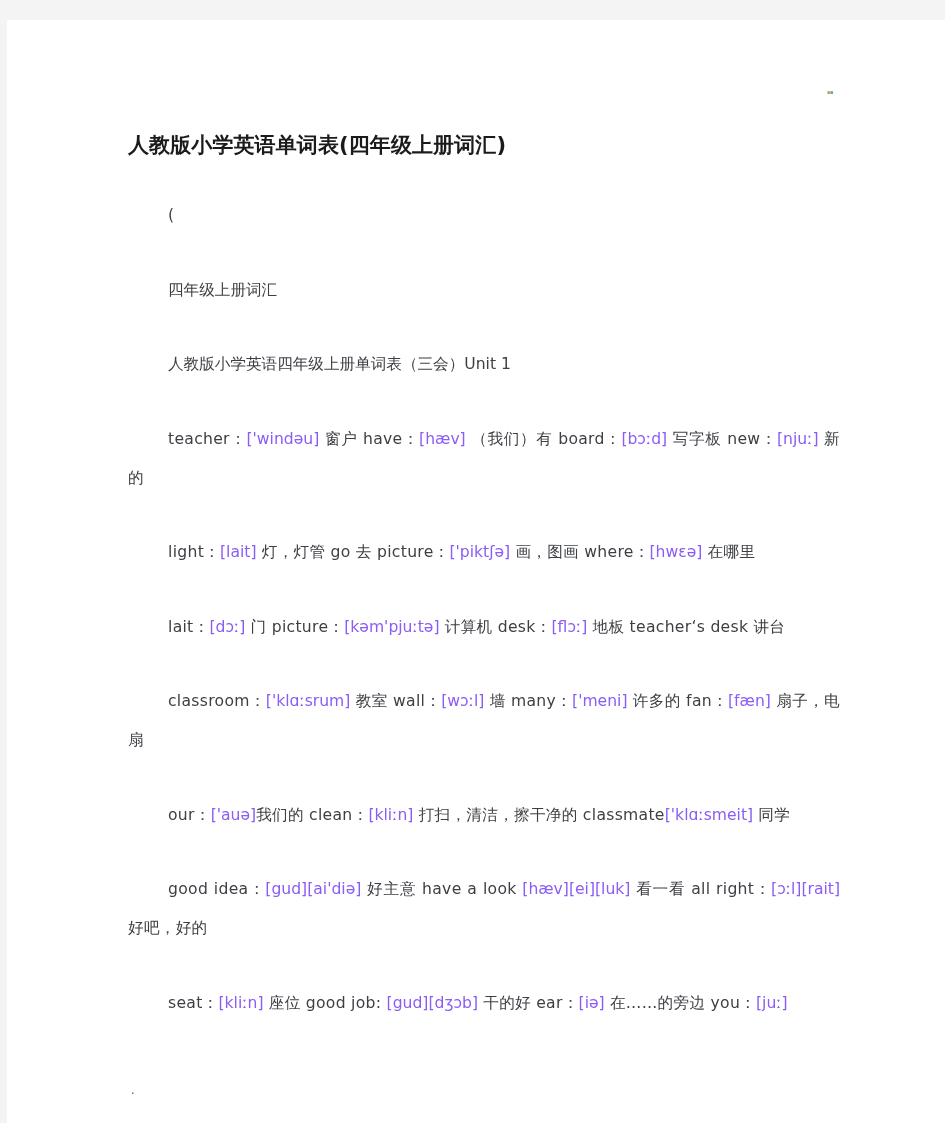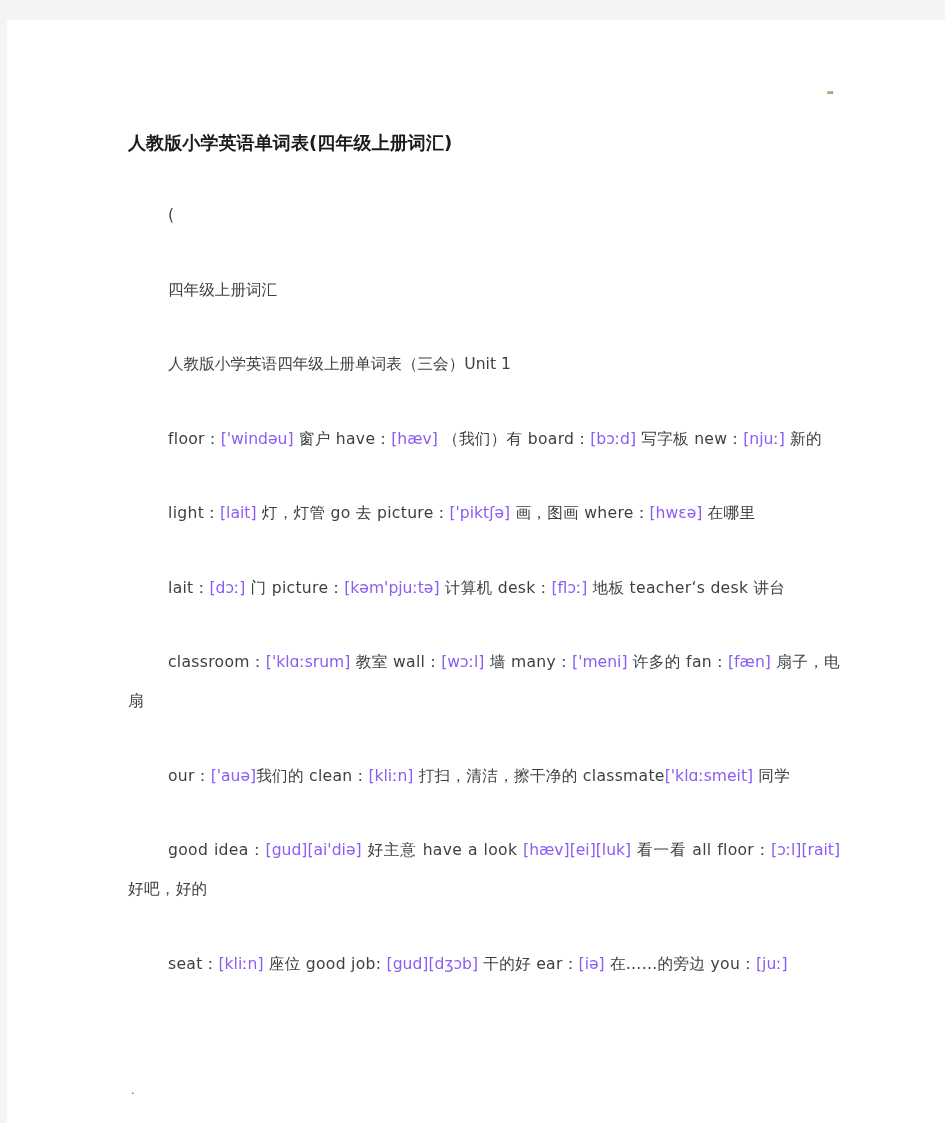--- a/index.html
+++ b/index.html
@@ -42,21 +42,21 @@
     font-size: 13px;
     line-height: 13px;
     color: #55585c;
   }
   h1.doc-title {
     position: absolute;
     left: 121px;
     top: 111px;
     margin: 0;
     padding: 0;
-    font-size: 18px;
+    font-size: 21px;
     font-weight: bold;
     color: #1b1b1b;
     letter-spacing: 0.1px;
     white-space: nowrap;
   }
   .body-block {
     position: absolute;
     left: 121px;
     top: 176px;
     width: 712px;
@@ -87,24 +87,24 @@
 
   <div class="corner-dot"><span class="a">▪</span><span class="b">▪</span></div>
 
   <h1 class="doc-title zh">人教版小学英语单词表(四年级上册词汇)</h1>
 
   <div class="body-block">
     <p class="para plain zh">(</p>
     <p class="para plain zh">四年级上册词汇</p>
     <p class="para plain zh">人教版小学英语四年级上册单词表（三会）Unit 1</p>
     <div id="vocab-host">
-        <p class="para zh"><span class="sp">floor：</span><span class="ph">['windəu]</span><span class="sp"> 窗户 have：</span><span class="ph">[hæv]</span><span class="sp"> （我们）有 board：</span><span class="ph">[bɔːd]</span><span class="sp"> 写字板 new：</span><span class="ph">[njuː]</span><span class="sp"> 新的</span></p>
+        <p class="para zh"><span class="sp">teacher：</span><span class="ph">['windəu]</span><span class="sp"> 窗户 have：</span><span class="ph">[hæv]</span><span class="sp"> （我们）有 board：</span><span class="ph">[bɔːd]</span><span class="sp"> 写字板 new：</span><span class="ph">[njuː]</span><span class="sp"> 新的</span></p>
         <p class="para zh"><span class="sp">light：</span><span class="ph">[lait]</span><span class="sp"> 灯，灯管 go 去 picture：</span><span class="ph">['piktʃə]</span><span class="sp"> 画，图画 where：</span><span class="ph">[hwεə]</span><span class="sp"> 在哪里</span></p>
         <p class="para zh"><span class="sp">lait：</span><span class="ph">[dɔː]</span><span class="sp"> 门 picture：</span><span class="ph">[kəm'pjuːtə]</span><span class="sp"> 计算机 desk：</span><span class="ph">[flɔː]</span><span class="sp"> 地板 teacher‘s desk 讲台</span></p>
         <p class="para zh"><span class="sp">classroom：</span><span class="ph">['klɑːsrum]</span><span class="sp"> 教室 wall：</span><span class="ph">[wɔːl]</span><span class="sp"> 墙 many：</span><span class="ph">['meni]</span><span class="sp"> 许多的 fan：</span><span class="ph">[fæn]</span><span class="sp"> 扇子，电扇</span></p>
         <p class="para zh"><span class="sp">our：</span><span class="ph">['auə]</span><span class="sp">我们的 clean：</span><span class="ph">[kliːn]</span><span class="sp"> 打扫，清洁，擦干净的 classmate</span><span class="ph">['klɑːsmeit]</span><span class="sp"> 同学</span></p>
-        <p class="para zh"><span class="sp">good idea：</span><span class="ph">[gud][ai'diə]</span><span class="sp"> 好主意 have a look </span><span class="ph">[hæv][ei][luk]</span><span class="sp"> 看一看 all floor：</span><span class="ph">[ɔːl][rait]</span><span class="sp">好吧，好的</span></p>
+        <p class="para zh"><span class="sp">good idea：</span><span class="ph">[gud][ai'diə]</span><span class="sp"> 好主意 have a look </span><span class="ph">[hæv][ei][luk]</span><span class="sp"> 看一看 all right：</span><span class="ph">[ɔːl][rait]</span><span class="sp">好吧，好的</span></p>
         <p class="para zh"><span class="sp">seat：</span><span class="ph">[kliːn]</span><span class="sp"> 座位 good job: </span><span class="ph">[gud][dʒɔb]</span><span class="sp"> 干的好 ear：</span><span class="ph">[iə]</span><span class="sp"> 在……的旁边 you：</span><span class="ph">[juː]</span></p>
       </div>
   </div>
 
   <div class="bottom-dot">.</div>
 </div>
 
 </body></html>

